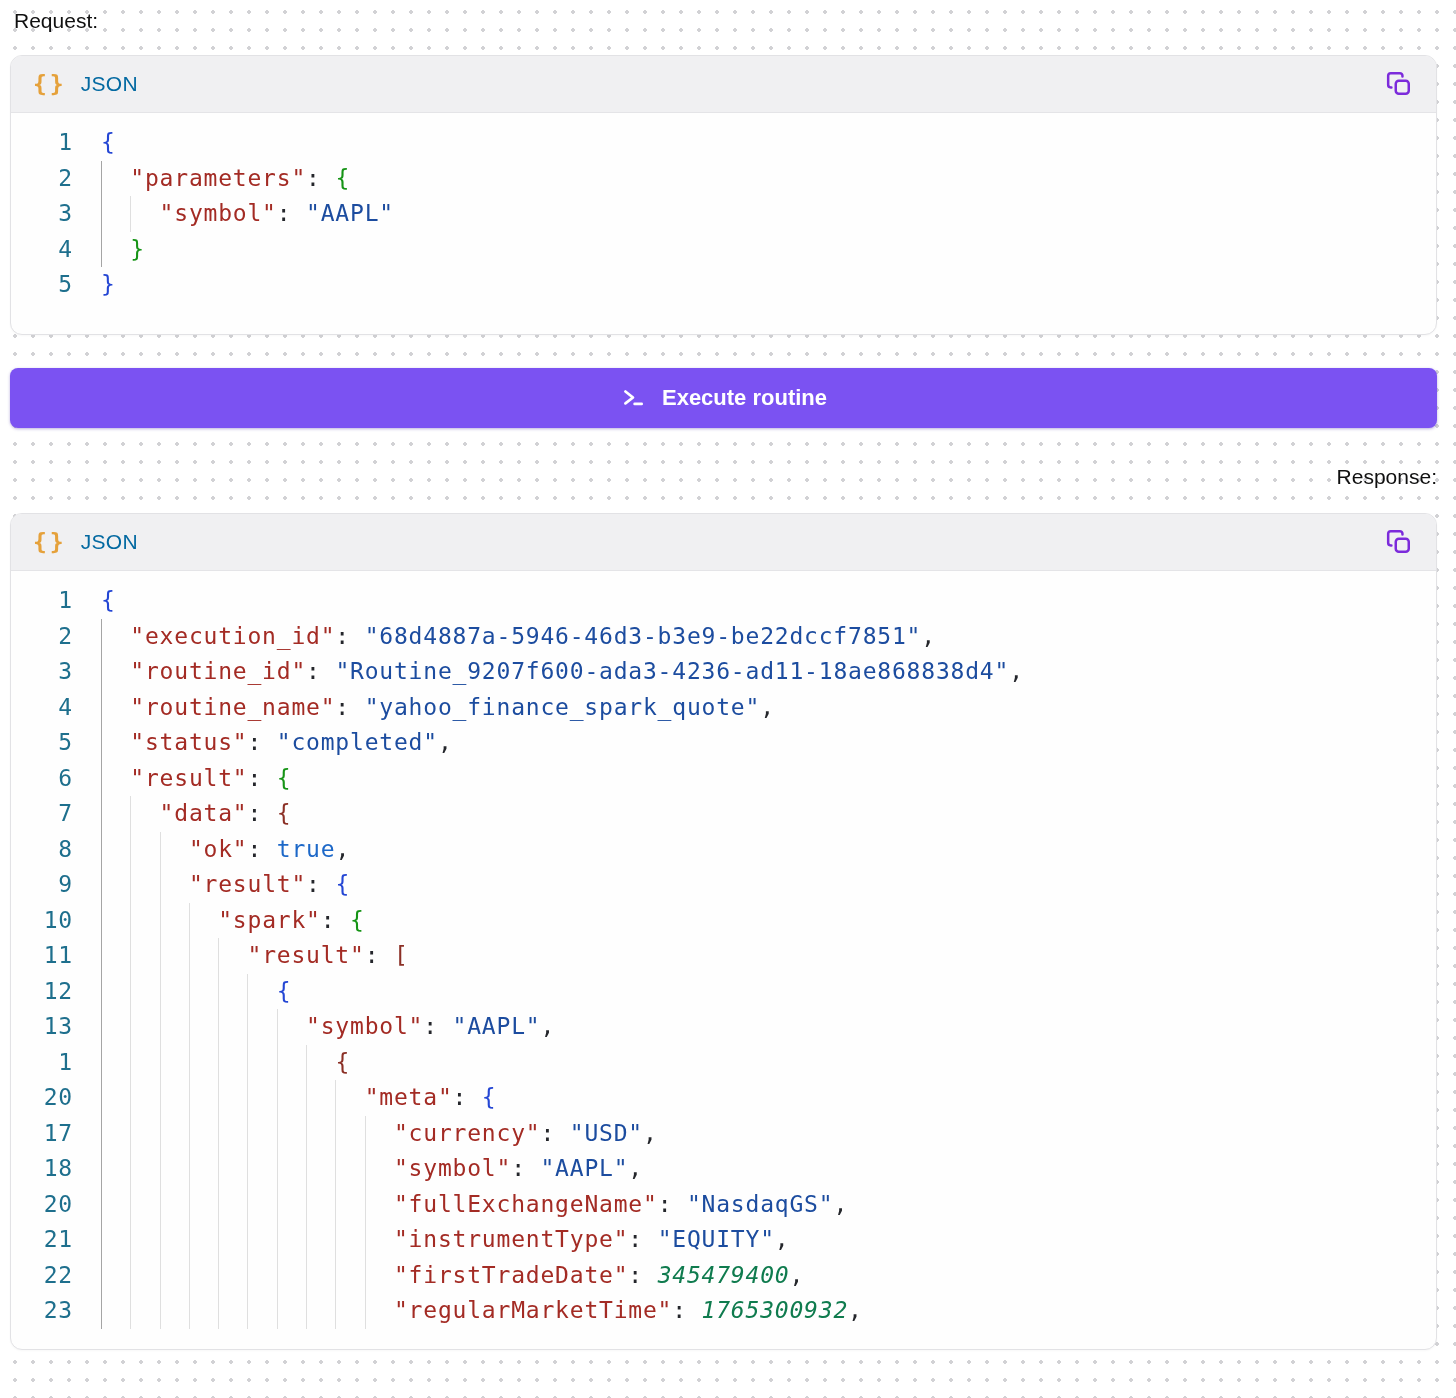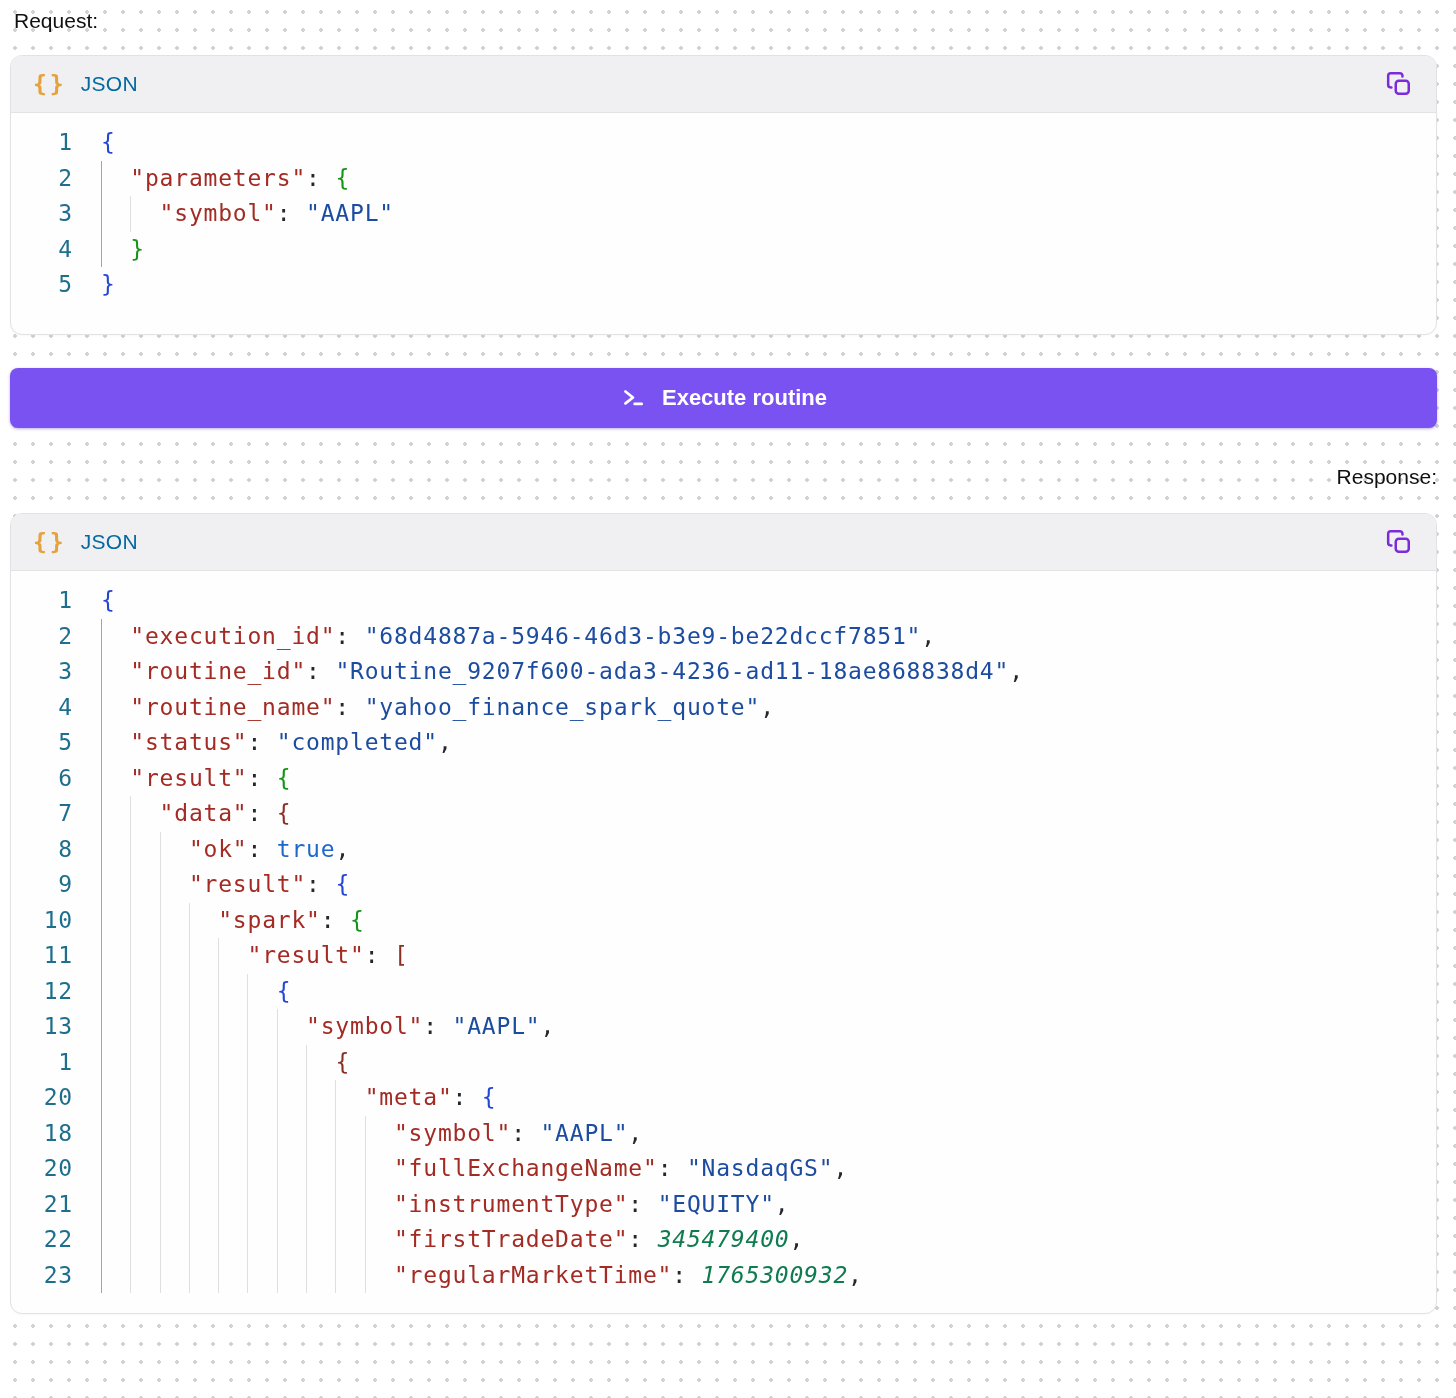--- a/index.html
+++ b/index.html
@@ -215,20 +215,24 @@
         </div>
         <div class="line">
           <span class="ln">1</span>
           <span class="lc"><span class="g"></span><span class="g"></span><span class="g"></span><span class="g"></span><span class="g"></span><span class="g"></span><span class="g"></span><span class="g"></span><span class="tk-b3">{</span></span>
         </div>
         <div class="line">
           <span class="ln">20</span>
           <span class="lc"><span class="g"></span><span class="g"></span><span class="g"></span><span class="g"></span><span class="g"></span><span class="g"></span><span class="g"></span><span class="g"></span><span class="g"></span><span class="tk-key">"meta"</span><span class="tk-pun">: </span><span class="tk-b1">{</span></span>
         </div>
         <div class="line">
+          <span class="ln">17</span>
+          <span class="lc"><span class="g"></span><span class="g"></span><span class="g"></span><span class="g"></span><span class="g"></span><span class="g"></span><span class="g"></span><span class="g"></span><span class="g"></span><span class="g"></span><span class="tk-key">"currency"</span><span class="tk-pun">: </span><span class="tk-str">"USD"</span><span class="tk-pun">,</span></span>
+        </div>
+        <div class="line">
           <span class="ln">18</span>
           <span class="lc"><span class="g"></span><span class="g"></span><span class="g"></span><span class="g"></span><span class="g"></span><span class="g"></span><span class="g"></span><span class="g"></span><span class="g"></span><span class="g"></span><span class="tk-key">"symbol"</span><span class="tk-pun">: </span><span class="tk-str">"AAPL"</span><span class="tk-pun">,</span></span>
         </div>
         <div class="line">
           <span class="ln">20</span>
           <span class="lc"><span class="g"></span><span class="g"></span><span class="g"></span><span class="g"></span><span class="g"></span><span class="g"></span><span class="g"></span><span class="g"></span><span class="g"></span><span class="g"></span><span class="tk-key">"fullExchangeName"</span><span class="tk-pun">: </span><span class="tk-str">"NasdaqGS"</span><span class="tk-pun">,</span></span>
         </div>
         <div class="line">
           <span class="ln">21</span>
           <span class="lc"><span class="g"></span><span class="g"></span><span class="g"></span><span class="g"></span><span class="g"></span><span class="g"></span><span class="g"></span><span class="g"></span><span class="g"></span><span class="g"></span><span class="tk-key">"instrumentType"</span><span class="tk-pun">: </span><span class="tk-str">"EQUITY"</span><span class="tk-pun">,</span></span>

